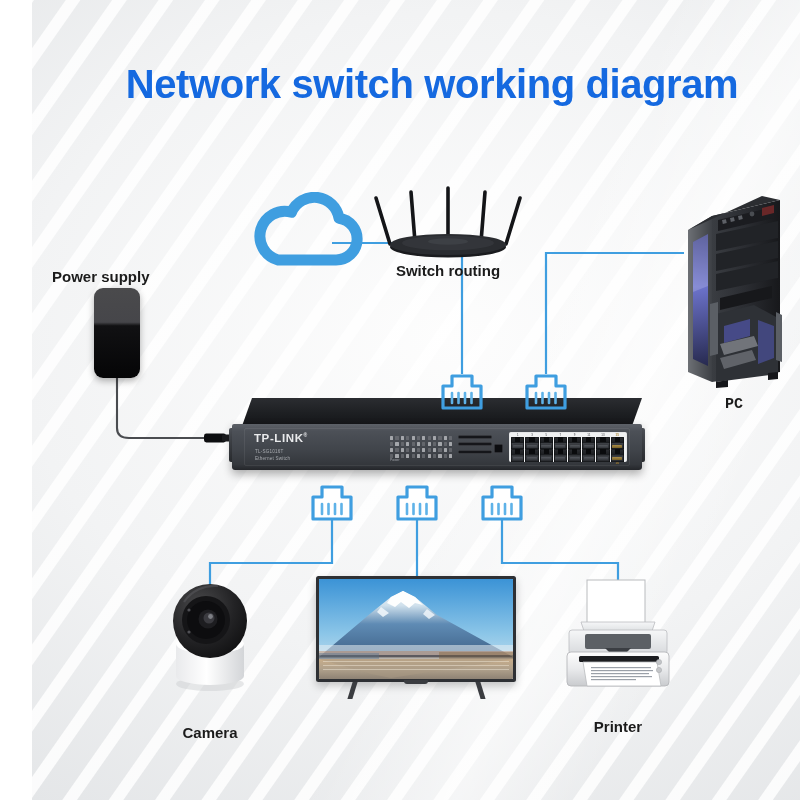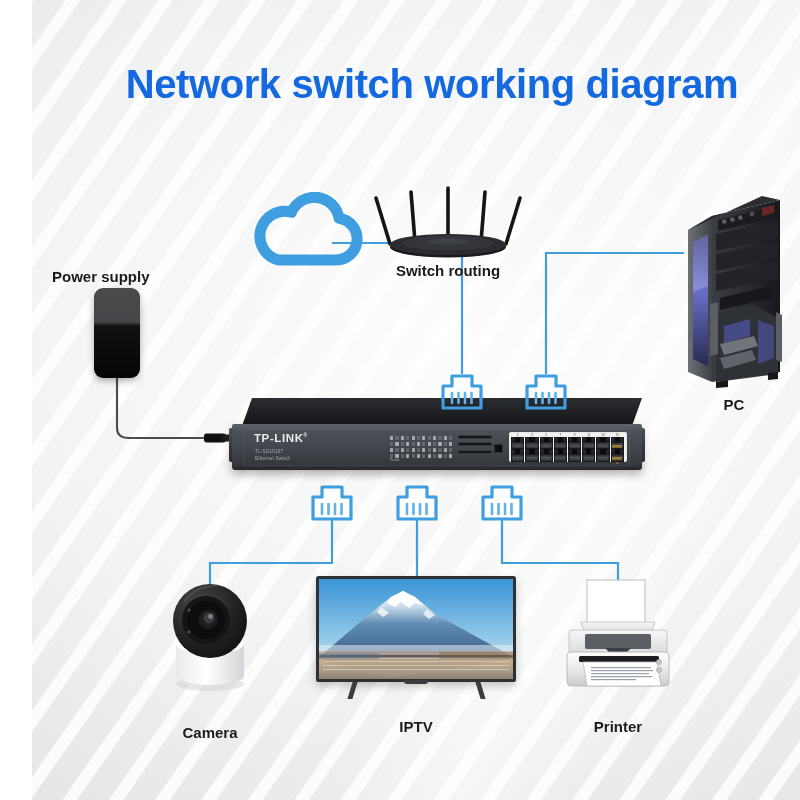--- a/index.html
+++ b/index.html
@@ -430,21 +430,21 @@
     <polygon points="74,134 90,140 90,172 74,178" fill="#4a4f95" opacity=".75"></polygon>
     <polygon points="36,158 70,150 74,160 40,169" fill="#9ea2a8" opacity=".6"></polygon>
     <polygon points="36,172 68,164 72,174 40,183" fill="#9ea2a8" opacity=".45"></polygon>
 
     <polygon points="26,118 34,116 34,168 26,170" fill="#5b5f65"></polygon>
     <polygon points="92,126 98,129 98,176 92,174" fill="#5b5f65"></polygon>
 
     <polygon points="32,196 44,194 44,201 32,202" fill="#15161a"></polygon>
     <polygon points="84,187 94,186 94,193 84,194" fill="#15161a"></polygon>
   </svg>
-  <div class="dev-label" style="left:652px; top:396px; width:100px;">PC</div>
+  <div class="dev-label" style="left:652px; top:396px; width:100px;font-family:Liberation Mono, monospace;">PC</div>
 
   <svg id="camera" viewBox="0 0 96 122">
     <defs>
       <radialGradient id="camBall" cx=".36" cy=".3" r=".85">
         <stop offset="0" stop-color="#4a4a4c"></stop>
           <stop offset=".55" stop-color="#232325"></stop>
           <stop offset="1" stop-color="#0c0c0d"></stop>
       </radialGradient>
       <linearGradient id="camBase" x1="0" y1="0" x2="1" y2="0">
         <stop offset="0" stop-color="#e9eaec"></stop>
@@ -507,21 +507,20 @@
             <rect x="4" y="90" width="186" height="1" fill="#efe6d6"></rect>
           </g>
           <rect x="0" y="76" width="194" height="3" fill="#2b2f33" opacity=".25"></rect>
         </svg>
       </div>
     </div>
     <div class="stand-l"></div>
     <div class="stand-r"></div>
     <div class="chin"></div>
   </div>
-  <div class="dev-label" style="left:284px; top:718px; width:200px;">IPTV</div>
 
   <svg id="printer" viewBox="0 0 118 120">
     <defs>
       <linearGradient id="prBody" x1="0" y1="0" x2="0" y2="1">
         <stop offset="0" stop-color="#fdfdfd"></stop>
           <stop offset=".5" stop-color="#e9eaec"></stop>
           <stop offset="1" stop-color="#c9cbce"></stop>
       </linearGradient>
       <linearGradient id="prTop" x1="0" y1="0" x2="0" y2="1">
         <stop offset="0" stop-color="#f6f7f8"></stop>

